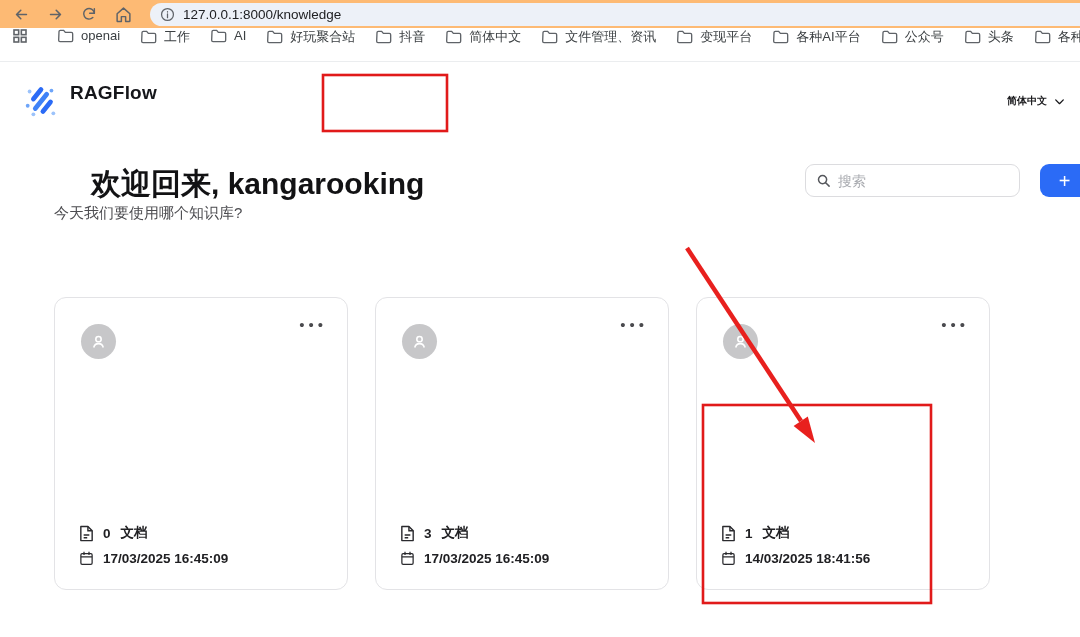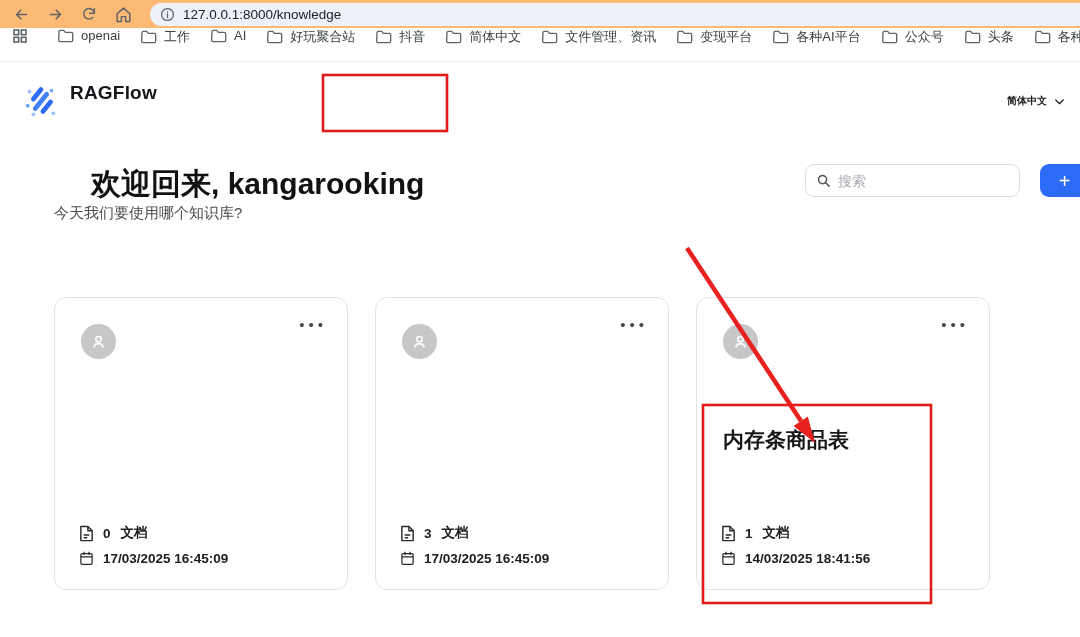--- a/index.html
+++ b/index.html
@@ -325,21 +325,20 @@
     </div>
 
     <div class="card">
       <span class="card-avatar">
         <svg width="19" height="19" viewBox="0 0 24 24" fill="none" stroke="#fff" stroke-width="2">
             <circle cx="12" cy="9" r="3.4"></circle>
             <path d="M6 19.5c.8-3.2 3.2-4.8 6-4.8s5.2 1.6 6 4.8"></path>
           </svg>
       </span>
       <span class="card-more">•••</span>
-      <div class="card-title"><span>内存条商品表</span></div>
       <div class="card-meta">
         <div class="meta-row">
           <svg width="15" height="17" viewBox="0 0 20 24" fill="none" stroke="#2a2a2e" stroke-width="2">
               <path d="M2 2h10l6 6v14H2z" stroke-linejoin="round"></path>
               <path d="M12 2v6h6"></path>
               <path d="M6 14h8M6 18h5"></path>
             </svg>
           <span class="cnt">1</span>
           <span>文档</span>
         </div>

